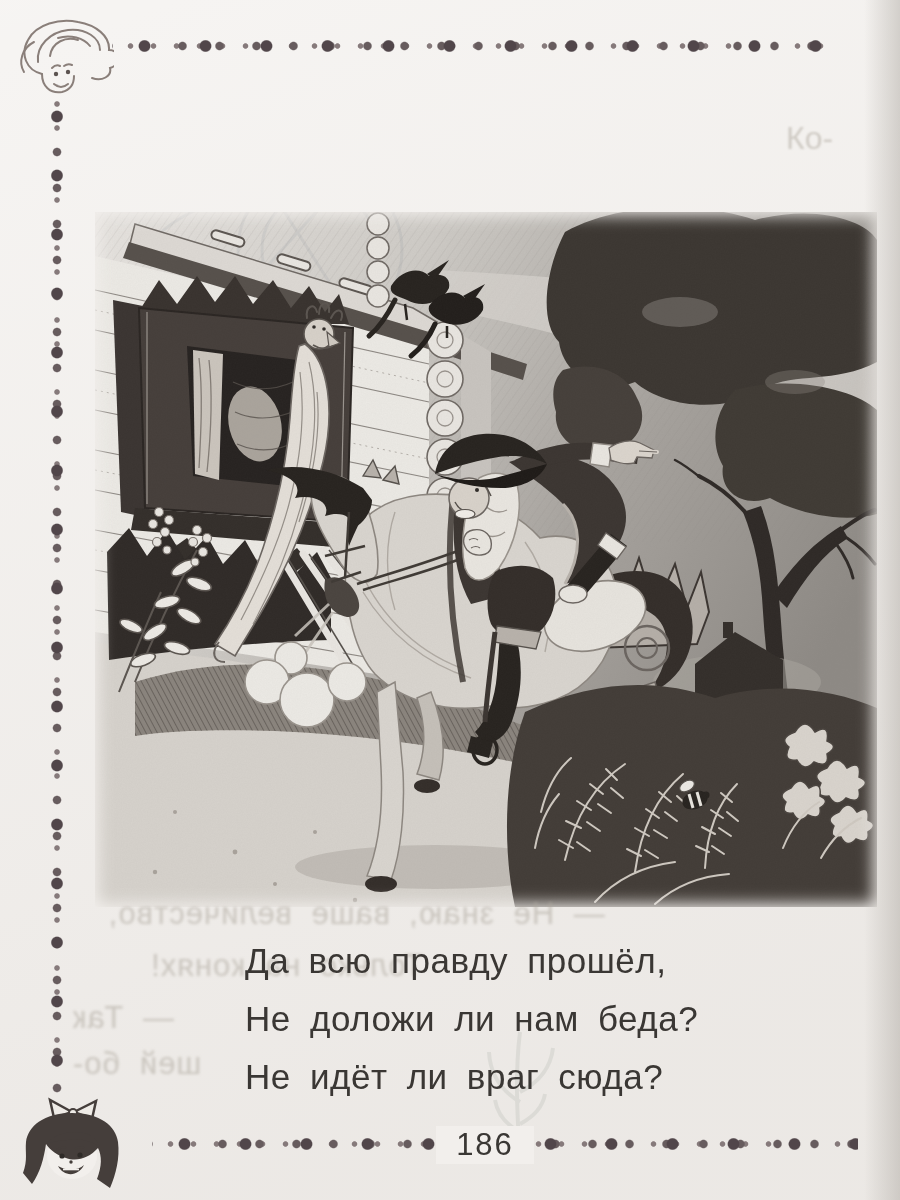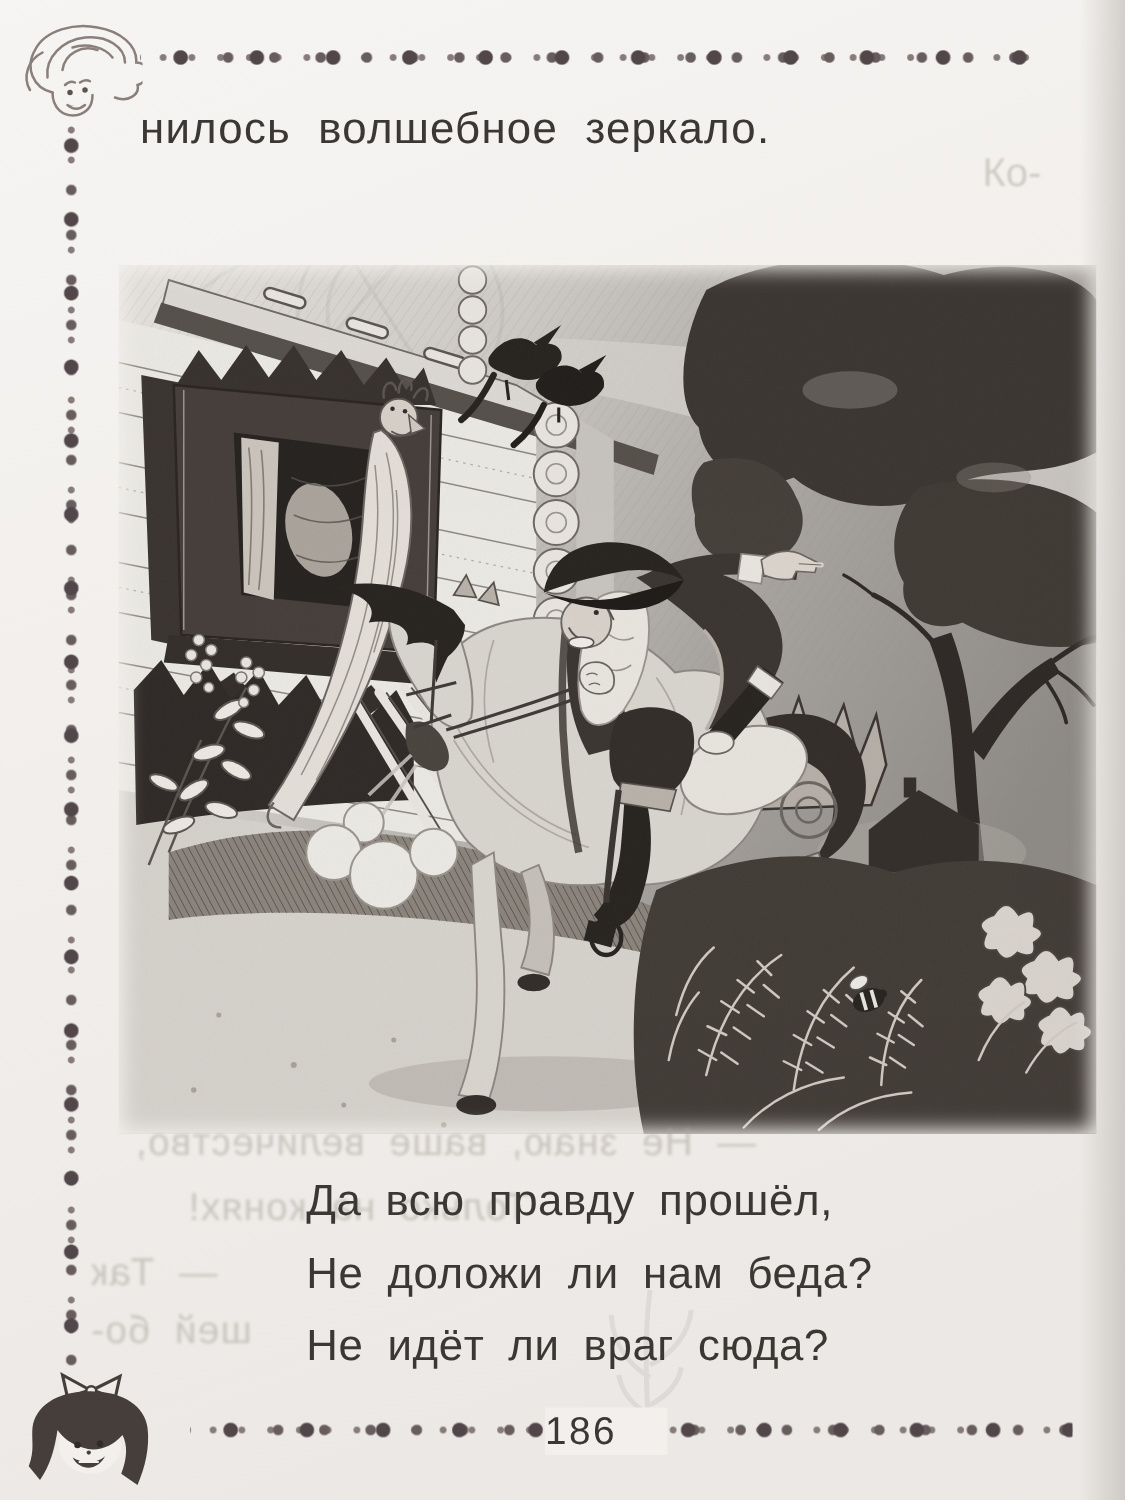--- a/index.html
+++ b/index.html
@@ -34,21 +34,21 @@
 
   .para{position:absolute;left:112px;top:76px;width:712px;font-size:35px;line-height:54px;
     letter-spacing:.5px;}
   .para .l1{text-align:justify;text-align-last:justify;padding-left:62px;word-spacing:6px;}
   .para .l2{word-spacing:11px;letter-spacing:1px;}
 
   .poem{position:absolute;left:245px;top:932px;font-size:35px;line-height:58px;
     word-spacing:9px;letter-spacing:.5px;}
 
   .page-num{position:absolute;left:436px;top:1126px;width:98px;height:38px;
-    background:#f2efec;text-align:left;font-size:31px;line-height:38px;letter-spacing:2px;}
+    background:#f2efec;text-align:center;font-size:31px;line-height:38px;letter-spacing:2px;}
 
   .girl-top{position:absolute;left:12px;top:12px;width:102px;height:88px;}
   .girl-bottom{position:absolute;left:16px;top:1096px;width:118px;height:102px;}
 
   .illus{position:absolute;left:95px;top:212px;width:782px;height:695px;}
 
   .ghost{position:absolute;color:#aca69c;opacity:.55;filter:blur(1.4px);
     transform:scaleX(-1);font-size:31px;letter-spacing:1px;word-spacing:9px;white-space:nowrap;}
   .ghost-plain{position:absolute;color:#b7b1a8;opacity:.6;filter:blur(1px);
     font-size:32px;white-space:nowrap;}
@@ -78,21 +78,20 @@
       <path d="M30,62 C30,74 38,82 50,80 C58,78 62,72 62,64"></path>
       <path d="M40,56 q4,-4 8,-2"></path>
         <path d="M52,54 q4,-3 8,-1"></path>
       <path d="M42,72 q7,6 14,0"></path>
     </g>
     <circle cx="44" cy="62" r="2.2" fill="#5c5350"></circle>
     <circle cx="56" cy="60" r="2.2" fill="#5c5350"></circle>
   </svg>
 
   <div class="para">
-    <div class="l2">нилось волшебное зеркало.</div>
   </div>
 
   <span id="ghost-top" class="ghost-plain">Ко-</span>
 
   <svg class="illus" viewBox="0 0 782 695" role="img" aria-label="Soldier in a tricorn hat rides a grey horse past a log hut, pointing ahead; an old man with a very long beard leans out of the carved window; two crows sit on the roof; a gnarled dark tree and ferns on the right">
     <defs>
       <linearGradient id="skyg" x1="0" y1="0" x2="1" y2="0.5">
         <stop offset="0" stop-color="#e7e4e0"></stop>
           <stop offset="0.35" stop-color="#cfccc7"></stop>
         <stop offset="0.68" stop-color="#a7a39e"></stop>

